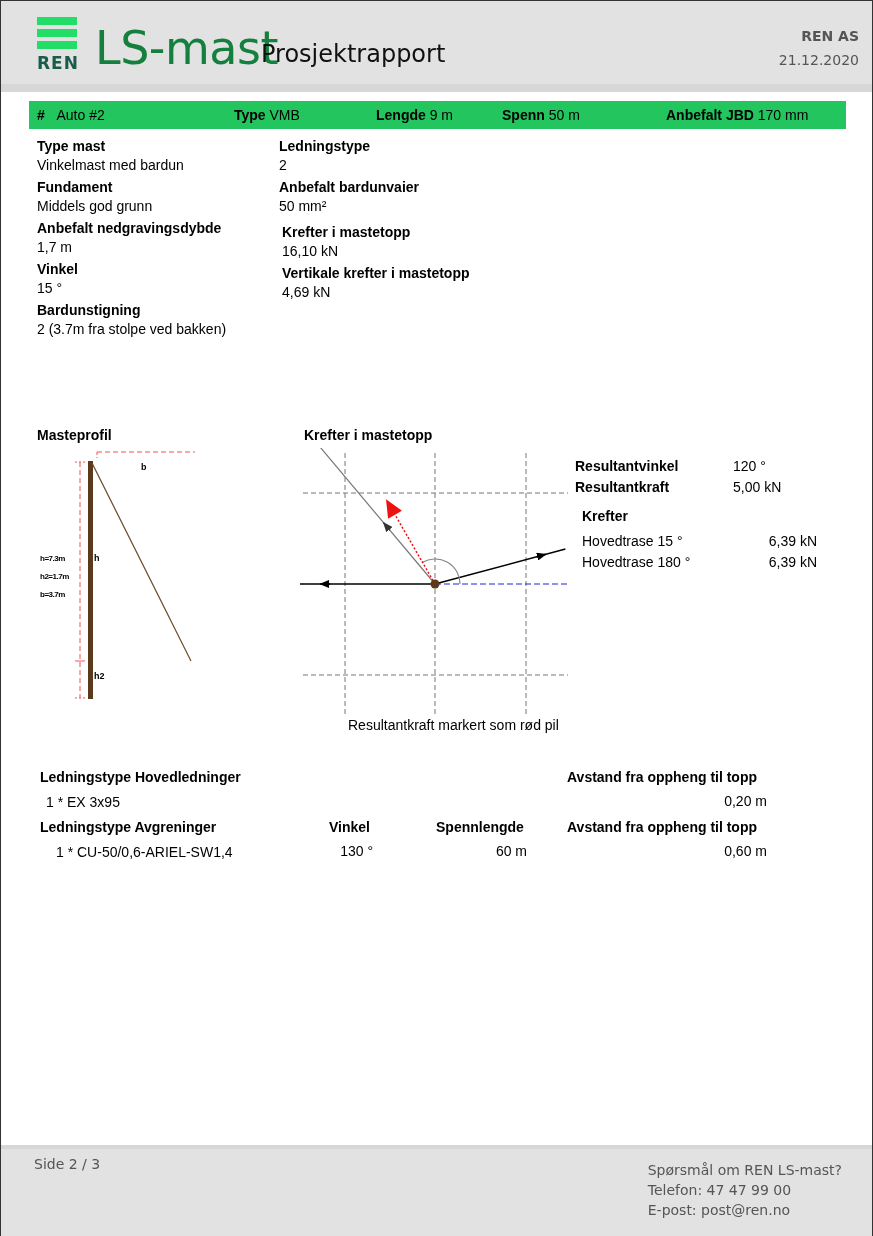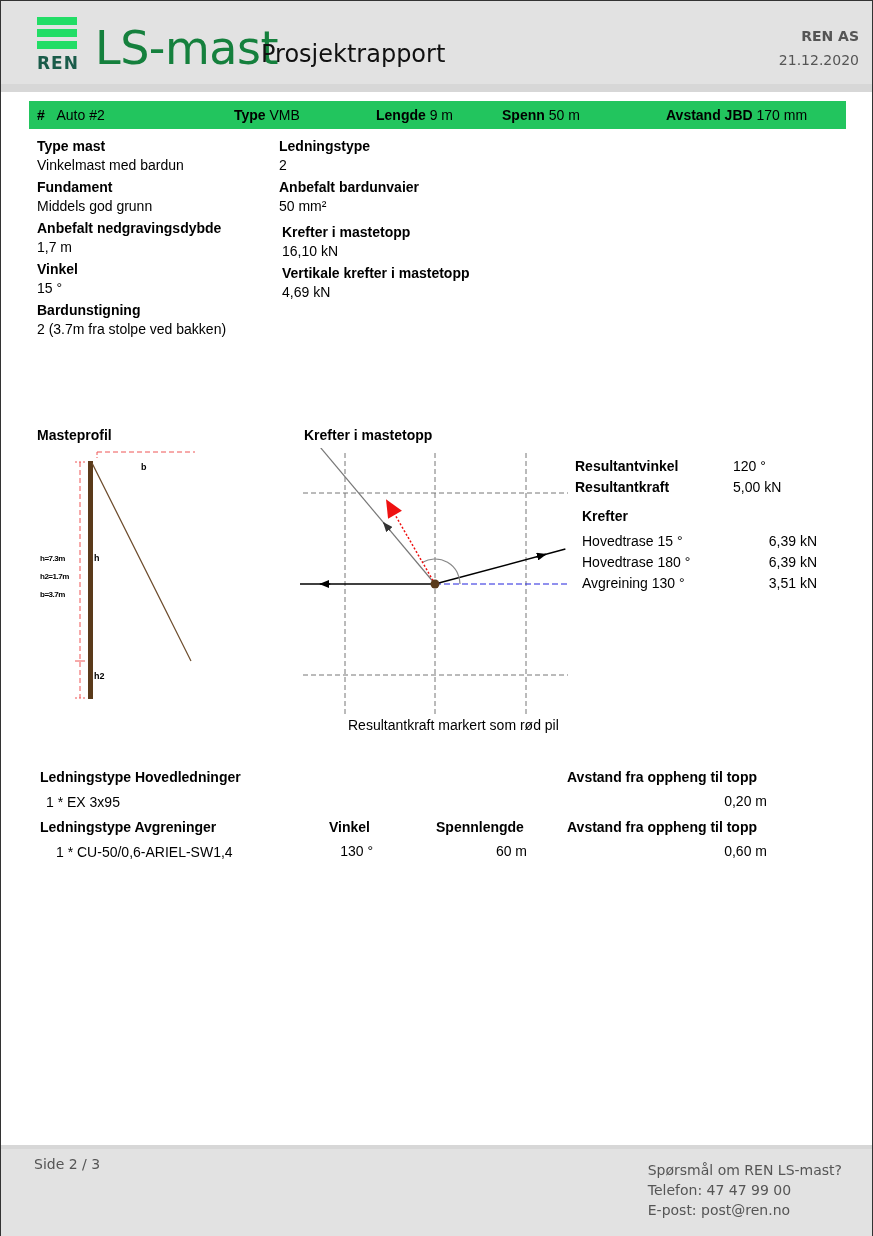--- a/index.html
+++ b/index.html
@@ -52,21 +52,21 @@
   <div class="subtitle">Prosjektrapport</div>
   <div class="company">REN AS</div>
   <div class="date">21.12.2020</div>
 </div>
 
 <div class="strip">
   <span class="item" style="left:8px"><b>#</b>&nbsp;&nbsp;&nbsp;<span>Auto #2</span></span>
   <span class="item" style="left:205px"><b>Type</b> <span>VMB</span></span>
   <span class="item" style="left:347px"><b>Lengde</b> <span>9 m</span></span>
   <span class="item" style="left:473px"><b>Spenn</b> <span>50 m</span></span>
-  <span class="item" style="left:637px"><b>Avstand JBD</b> <span>170 mm</span></span>
+  <span class="item" style="left:637px"><b>Anbefalt JBD</b> <span>170 mm</span></span>
 </div>
 
 <div class="info" style="left:37px; top:137px;">
   <div class="lbl">Type mast</div>
   <div class="val">Vinkelmast med bardun</div>
   <div class="lbl">Fundament</div>
   <div class="val">Middels god grunn</div>
   <div class="lbl">Anbefalt nedgravingsdybde</div>
   <div class="val">1,7 m</div>
   <div class="lbl">Vinkel</div>
@@ -156,24 +156,20 @@
 <div class="ftab" style="left:582px; top:508px; width:240px;">
   <div class="b" style="height:25px;">Krefter</div>
   <div style="position:relative; height:21px;">
     <span>Hovedtrase 15 °</span>
     <span style="position:absolute; right:5px;">6,39 kN</span>
   </div>
   <div style="position:relative; height:21px;">
     <span>Hovedtrase 180 °</span>
     <span style="position:absolute; right:5px;">6,39 kN</span>
   </div>
-  <div style="position:relative; height:21px;">
-    <span>Avgreining 130 °</span>
-    <span style="position:absolute; right:5px;">3,51 kN</span>
-  </div>
 </div>
 
 <div class="lt b" style="left:40px; top:769px;">Ledningstype Hovedledninger</div>
 <div class="lt b" style="left:567px; top:769px;">Avstand fra oppheng til topp</div>
 <div class="lt" style="left:46px; top:794px;">1 * EX 3x95</div>
 <div class="lt r" style="left:567px; width:200px; top:793px;">0,20 m</div>
 
 <div class="lt b" style="left:40px; top:819px;">Ledningstype Avgreninger</div>
 <div class="lt b" style="left:329px; top:819px;">Vinkel</div>
 <div class="lt b" style="left:436px; top:819px;">Spennlengde</div>

